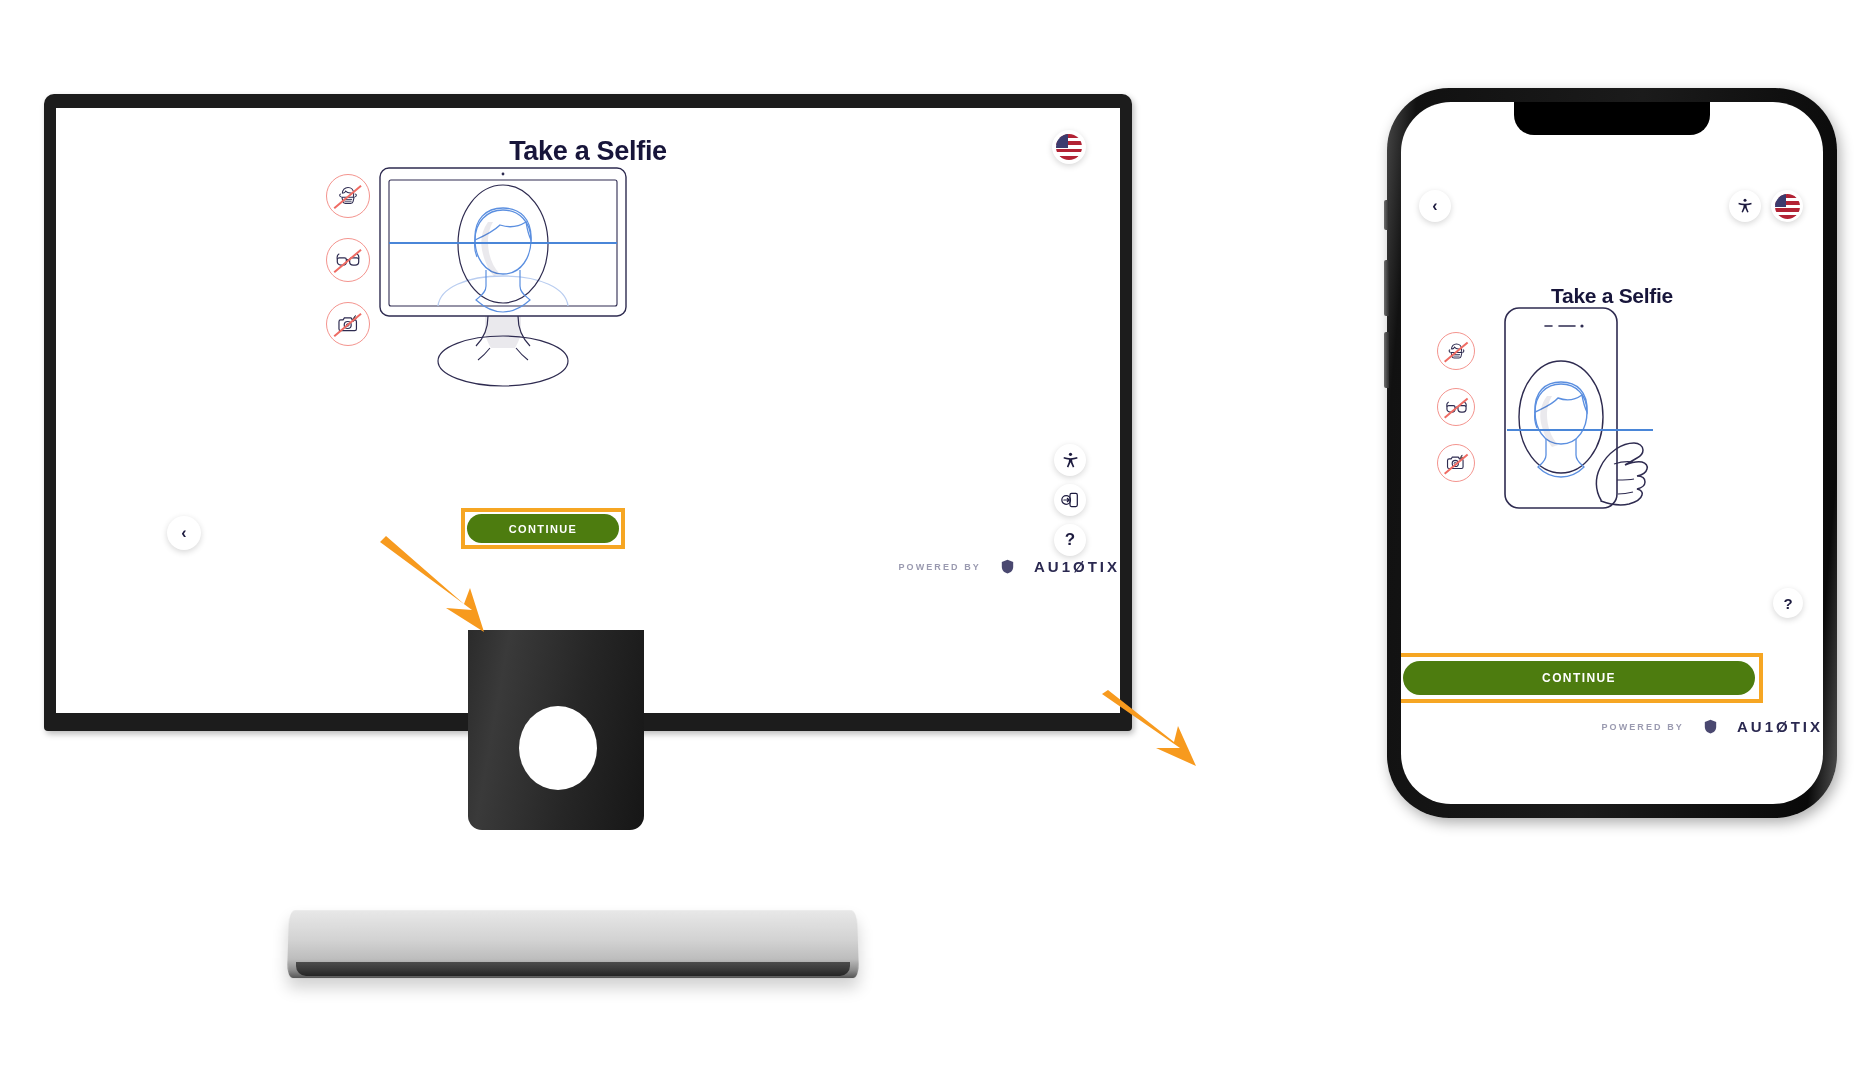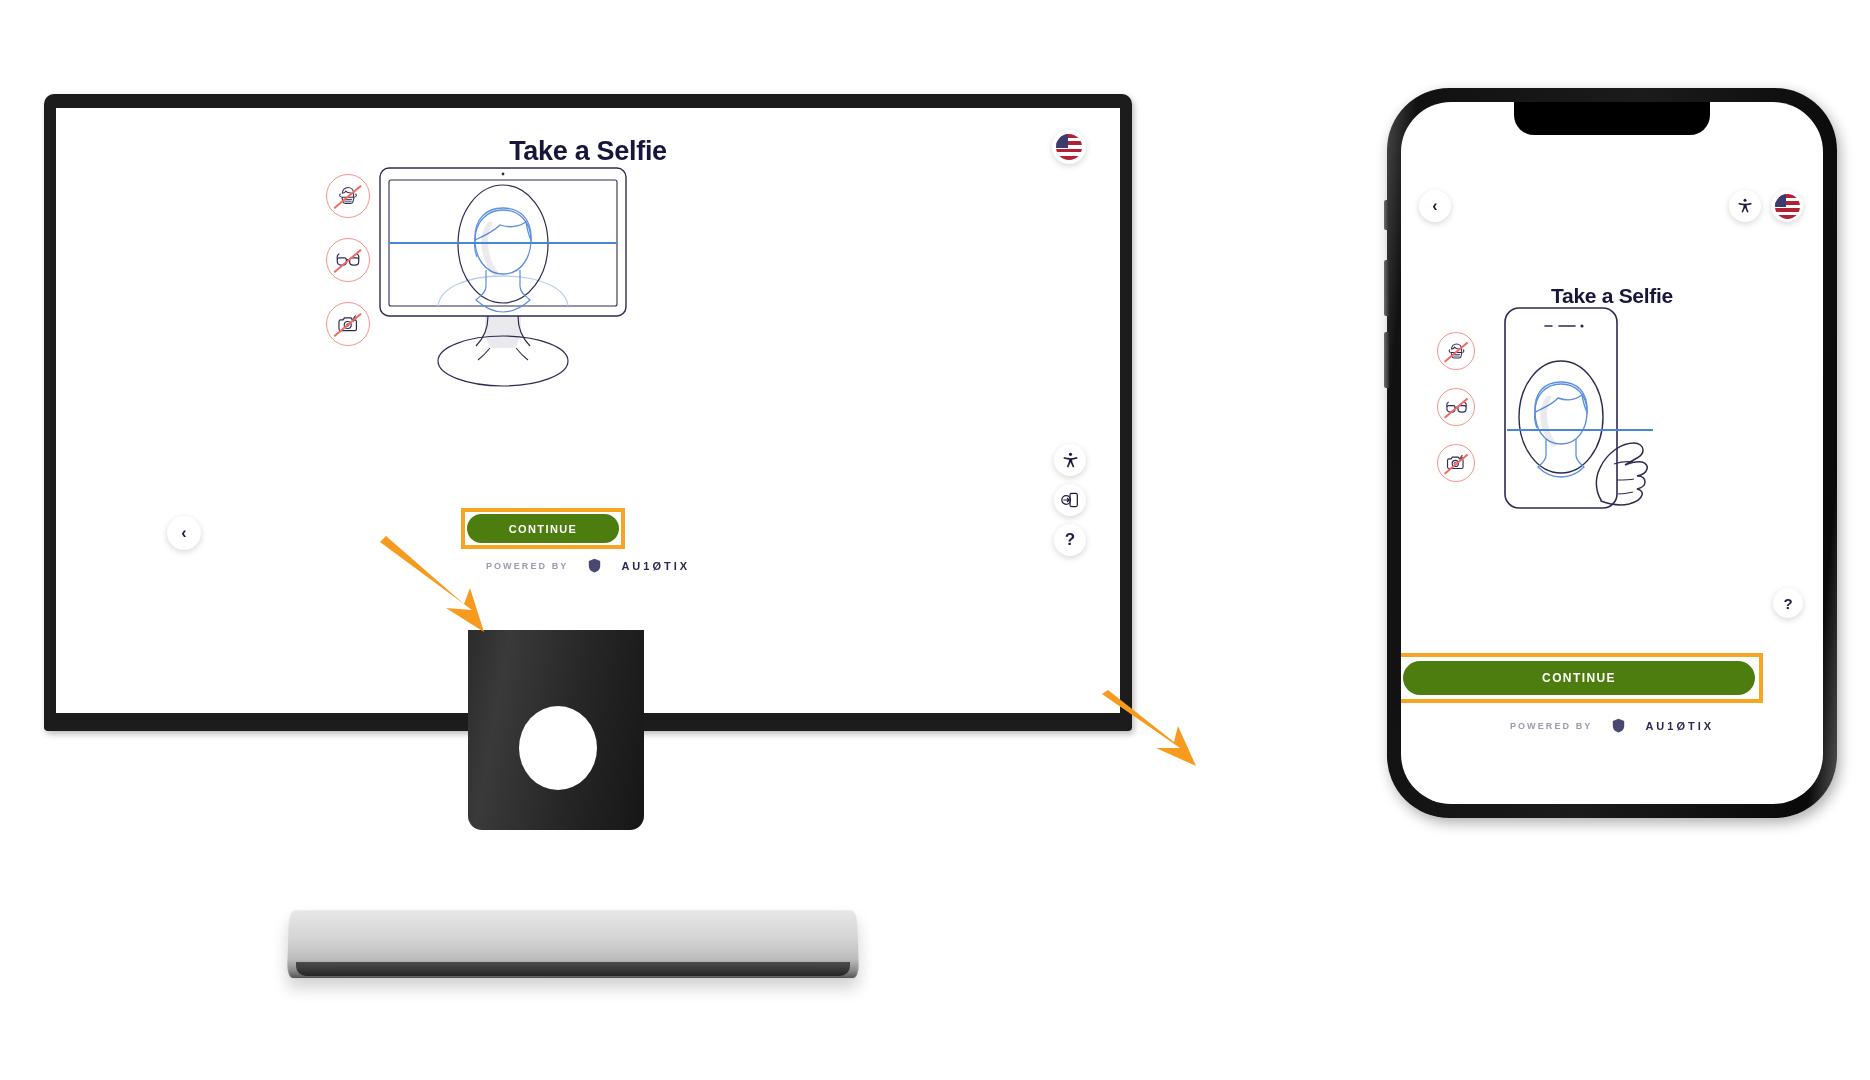--- a/index.html
+++ b/index.html
@@ -89,23 +89,23 @@
     position: absolute; border: 4px solid #f6a623; background: #fff;
   }
   .cta {
     position: absolute; background: #4d7c0f; color: #fff;
     display: flex; align-items: center; justify-content: center;
     font-weight: 700; letter-spacing: 1.4px;
   }
   .powered {
     position: absolute; width: 100%; text-align: center;
     color: #9a9ab0; font-size: 9px; letter-spacing: 2.1px; font-weight: 700;
-    display: flex; align-items: center; justify-content: center; gap: 20px;
-  }
-  .powered .brand { color: #2a2850; letter-spacing: 3px; font-size: 11px; font-weight: 700; }
+    display: flex; align-items: center; justify-content: flex-end; gap: 20px;
+  }
+  .powered .brand { color: #2a2850; letter-spacing: 3px; font-size: 15px; font-weight: 700; }
 
   
   #phone { position: absolute; left: 1387px; top: 88px; width: 450px; height: 730px; }
   #phone-frame {
     position: absolute; inset: 0;
     background: linear-gradient(95deg,#4a4a4a 0%,#111 6%,#1b1b1b 50%,#090909 94%,#555 100%);
     border-radius: 62px;
     box-shadow: 3px 5px 14px rgba(0,0,0,0.32);
   }
   #phone-screen {

